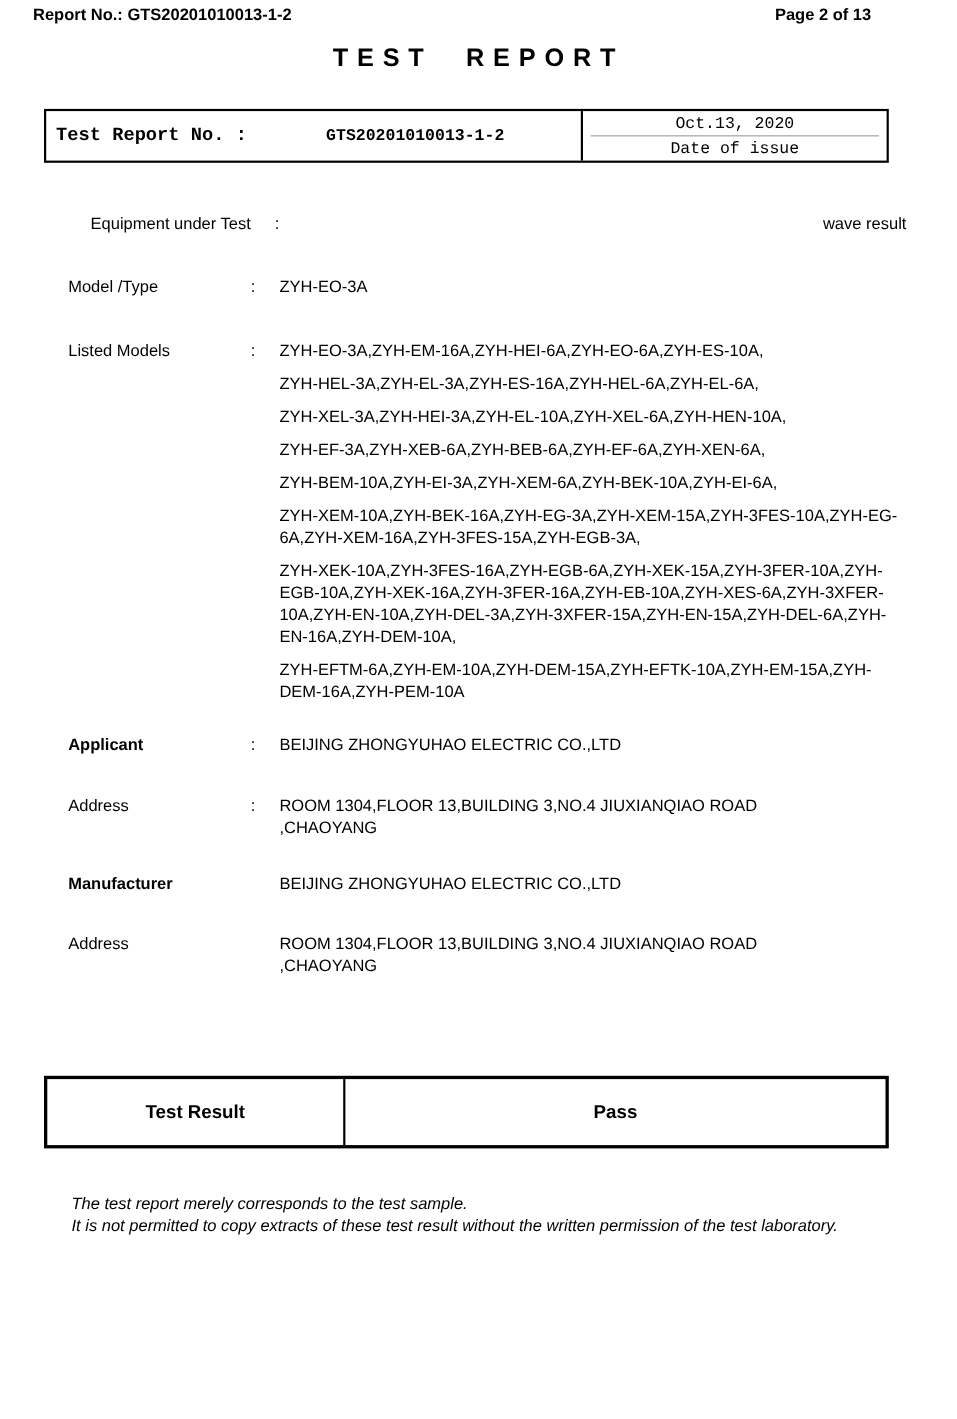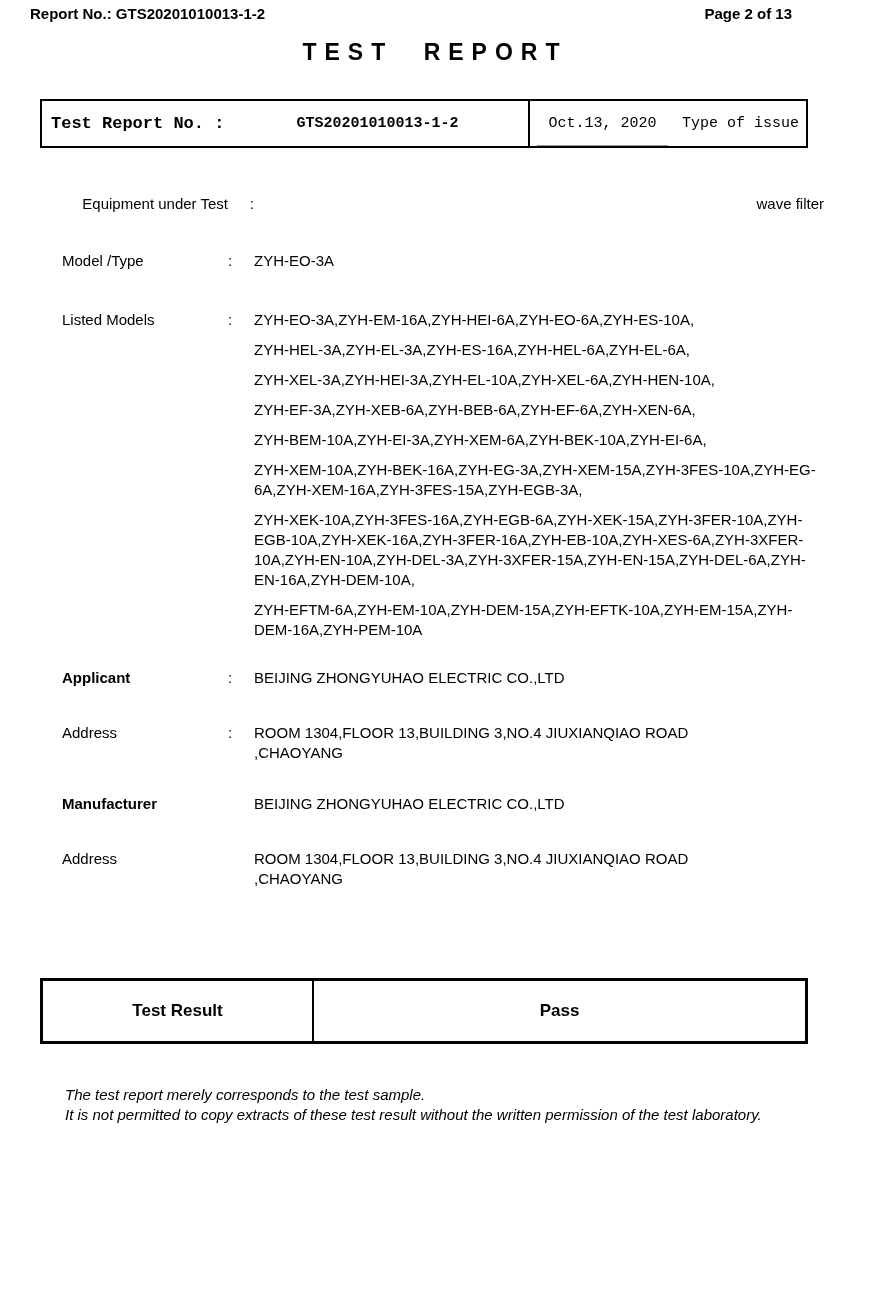--- a/index.html
+++ b/index.html
@@ -30,21 +30,21 @@
     margin: 33px 0 0 40px; width: 768px;
     border: 2px solid #000; border-collapse: collapse;
     display: flex; height: 49px; font-family: Liberation Mono, monospace;
   }
   .ri-left {
     width: 488px; border-right: 2px solid #000;
     display: flex; align-items: center; padding-left: 9px;
   }
   .ri-left .ri-label { font-size: 17px; font-weight: bold; }
   .ri-left .ri-value { font-size: 15px; font-weight: bold; margin-left: 72px; }
-  .ri-right { flex: 1; display: flex; flex-direction: row; font-size: 15px; }
+  .ri-right { flex: 1; display: flex; flex-direction: column; font-size: 15px; }
   .ri-date {
     flex: 1; display: flex; align-items: center; justify-content: center;
     border-bottom: 1px solid #9a9a9a; margin: 0 7px;
   }
   .ri-date-label { flex: 1; display: flex; align-items: center; justify-content: center; }
 
   
   .details { margin: 46px 0 0 62px; font-size: 15px; }
   .detail-row { display: flex; line-height: 20px; }
   .detail-label { width: 166px; }
@@ -95,30 +95,30 @@
 
   <div class="doc-title">TEST REPORT</div>
 
   <div class="report-info-table">
     <div class="ri-left">
       <span class="ri-label">Test Report No. :</span>
       <span class="ri-value">GTS20201010013-1-2</span>
     </div>
     <div class="ri-right">
       <div class="ri-date">Oct.13, 2020</div>
-      <div class="ri-date-label">Type of issue</div>
+      <div class="ri-date-label">Date of issue</div>
     </div>
   </div>
 
   <div class="details">
 
     <div class="detail-row row-equipment">
       <span class="detail-label">Equipment under Test</span>
       <span class="detail-sep">:</span>
-      <span class="detail-value">wave filter</span>
+      <span class="detail-value">wave result</span>
     </div>
 
     <div class="detail-row row-model">
       <span class="detail-label">Model /Type</span>
       <span class="detail-sep">:</span>
       <span class="detail-value">ZYH-EO-3A</span>
     </div>
 
     <div class="detail-row row-listed">
       <span class="detail-label">Listed Models</span>

